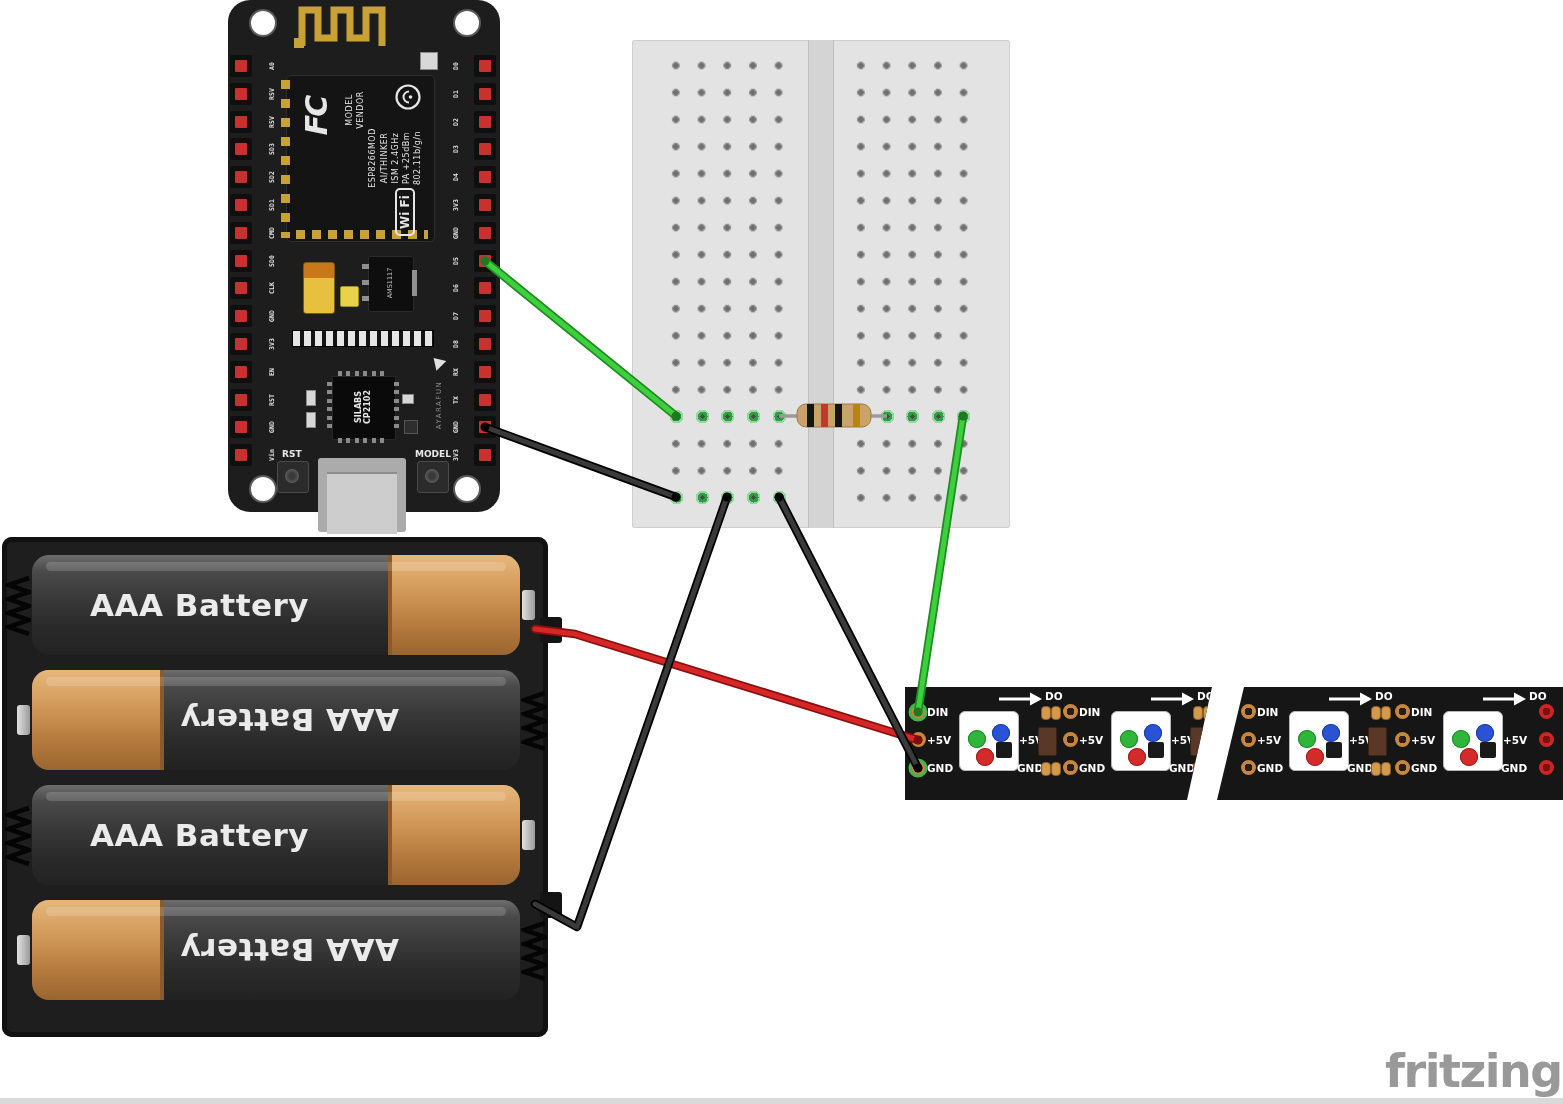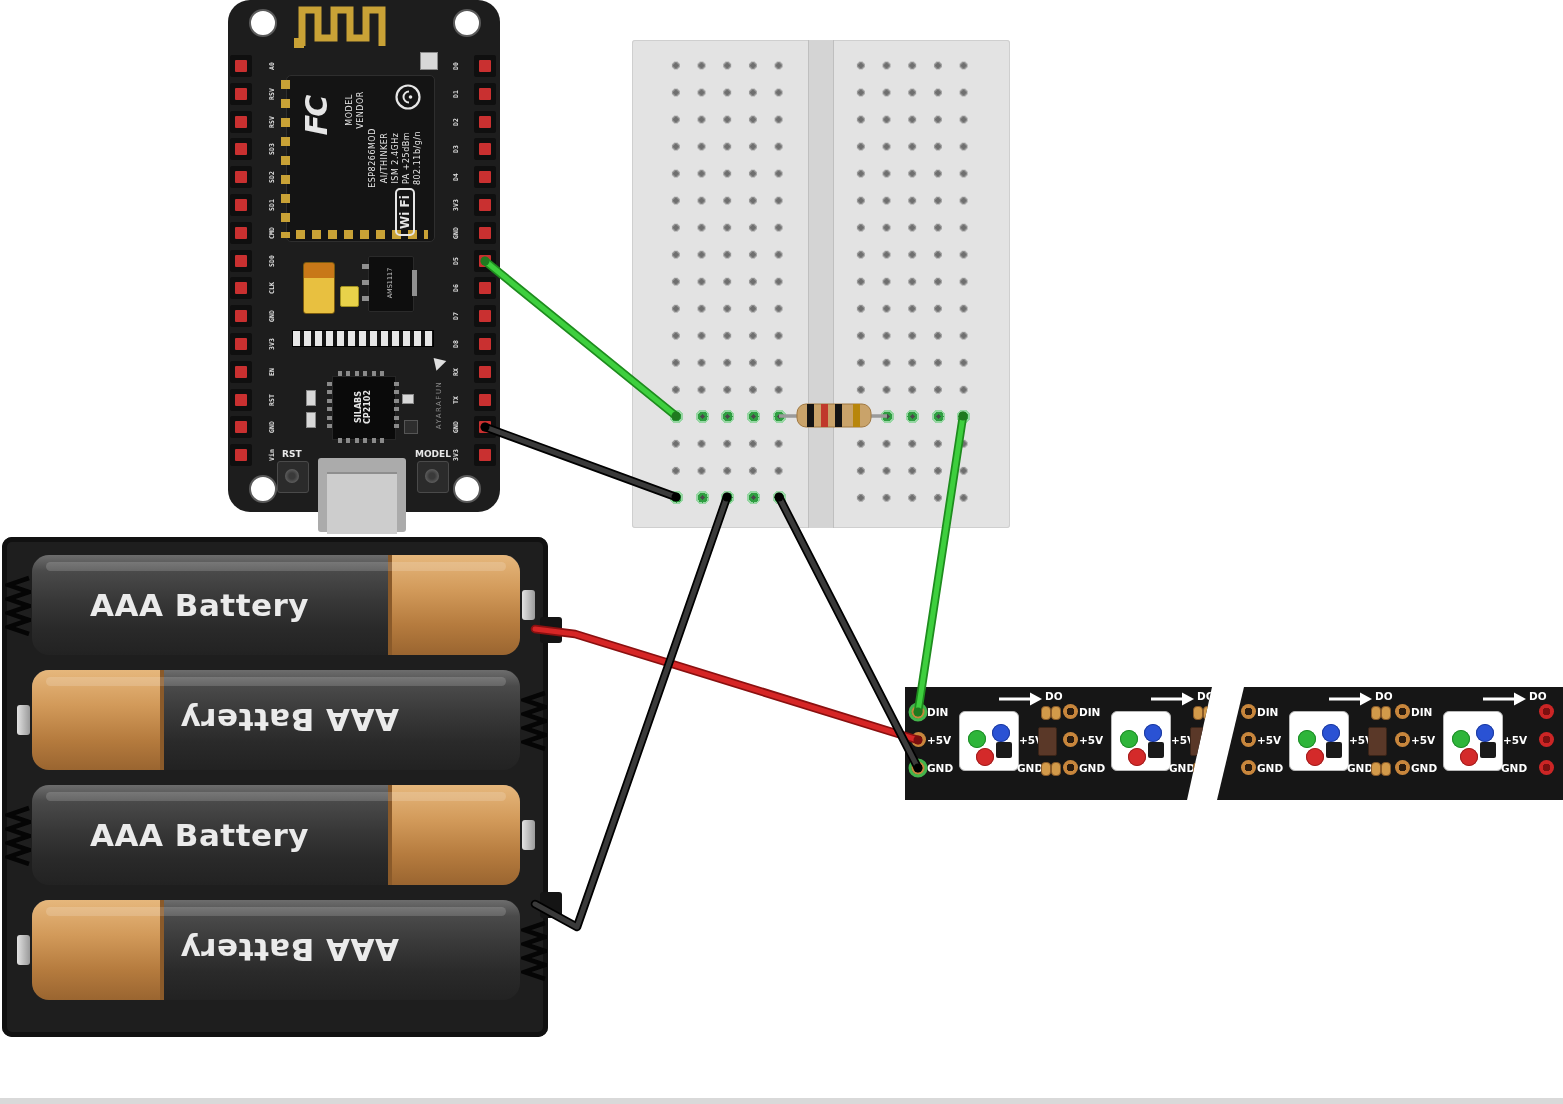--- a/index.html
+++ b/index.html
@@ -517,14 +517,15 @@
       <circle cx="676" cy="416" r="4.5" fill="#1f7a1f"></circle>
     </g>
     <g>
       <path class="w wo-green" d="M963,416 L918,712"></path>
       <path class="w wi-green" d="M963,416 L918,712"></path>
       <circle cx="963" cy="416" r="4.5" fill="#1f7a1f"></circle>
       <circle cx="918" cy="712" r="4.5" fill="#1f7a1f"></circle>
     </g>
   </svg>
 
+  <div id="fritzing-logo">fritzing</div>
   <div id="bottom-bar"></div>
 </div>
 
 </body></html>

